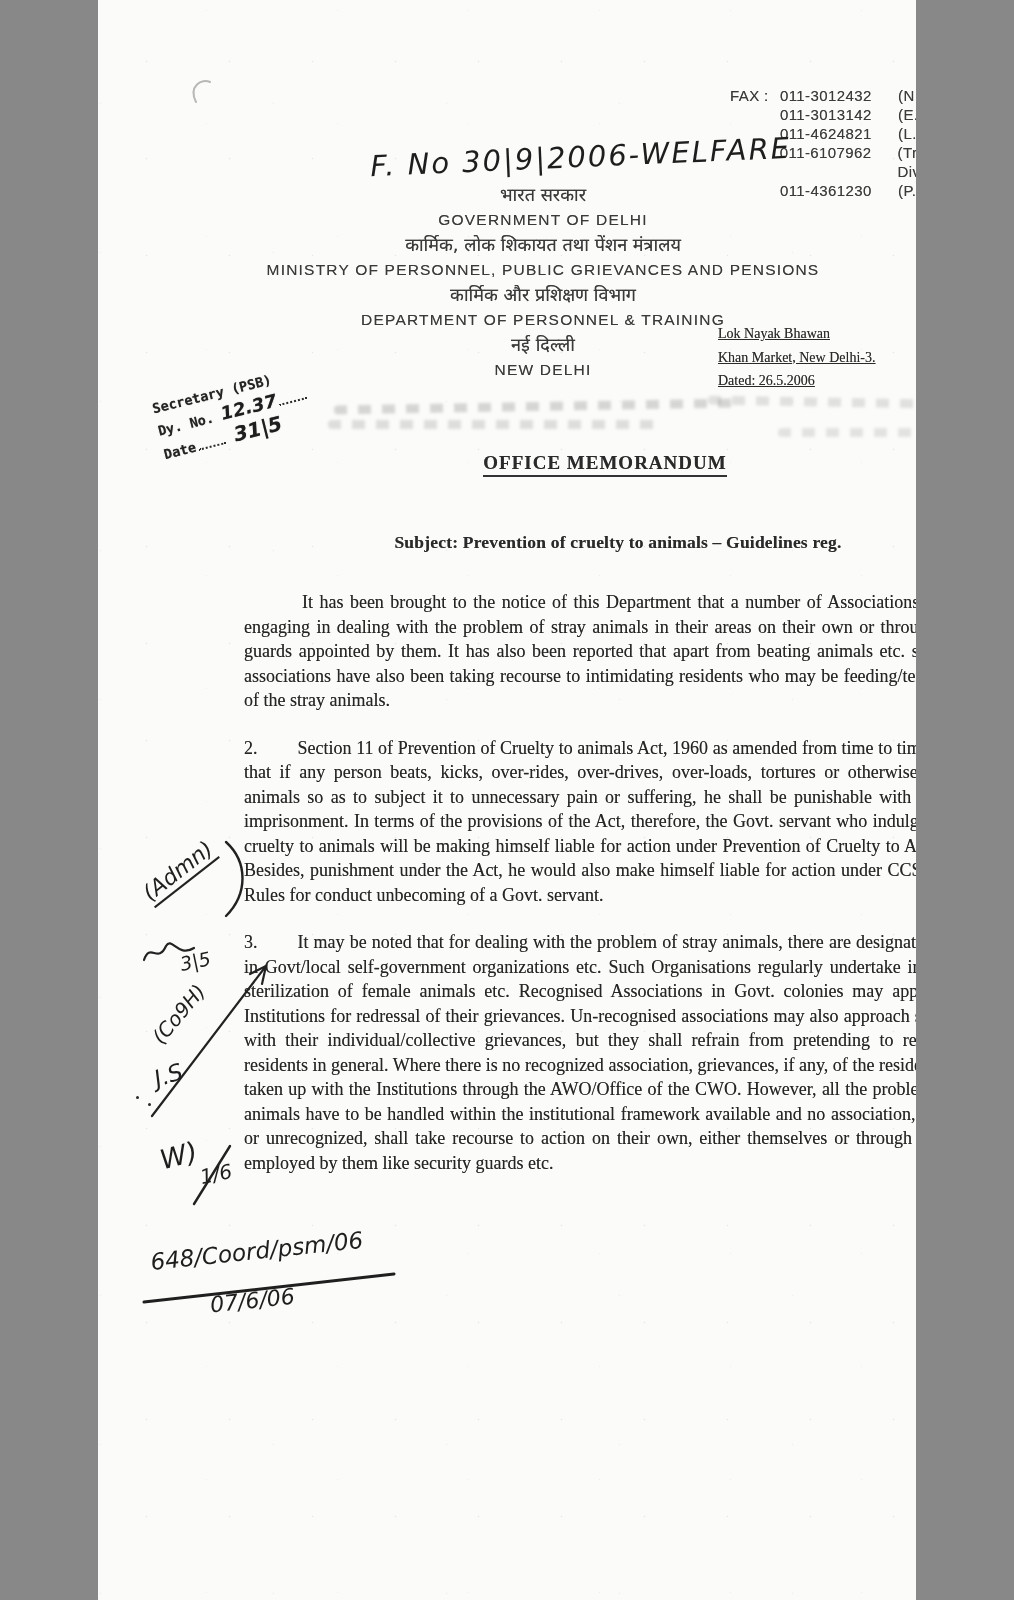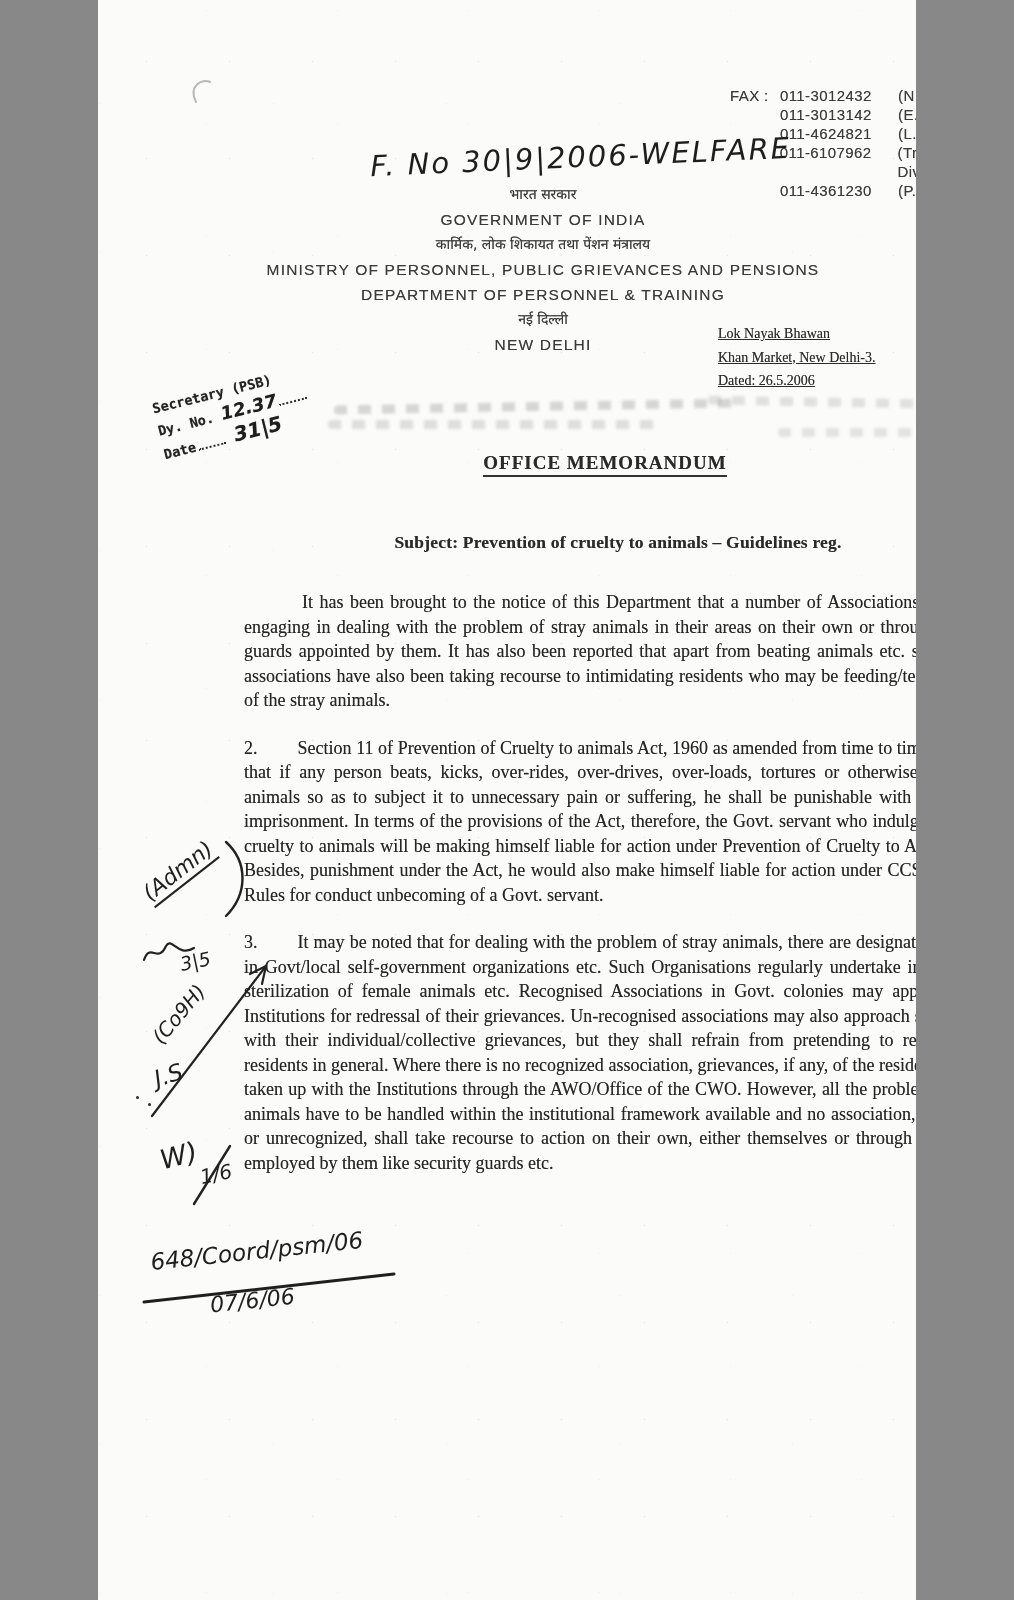--- a/index.html
+++ b/index.html
@@ -27,21 +27,21 @@
   .fax-label{ width:50px; }
   .fax-spacer{ width:50px; }
   .fax-num{ width:110px; }
   .fax-dept{ margin-left:8px; }
 
   
   .fileno{ left:272px; top:140px; font-size:29px; letter-spacing:2px; transform:rotate(-2.5deg); white-space:nowrap; }
 
   
   .gov-header{ left:90px; top:182px; width:710px; text-align:center; color:#3a3a3a; }
-  .gov-header .hi{ font-family:"DejaVu Sans","Liberation Sans",sans-serif; font-size:14px; line-height:25px; }
+  .gov-header .hi{ font-family:"DejaVu Sans","Liberation Sans",sans-serif; font-size:18px; line-height:25px; }
   .gov-header .en{ font-size:15.5px; line-height:25px; letter-spacing:1.2px; }
 
   
   .addr{ left:620px; top:322px; width:262px; text-align:left; font-size:14px; line-height:23.5px;text-decoration:underline; }
 
   
   .stamp{ left:52px; top:398px; width:185px; transform:rotate(-14deg); transform-origin:left top;
           font-family:"DejaVu Sans Mono", monospace; font-weight:bold; font-size:13.5px; line-height:22px;
           color:#242424; text-shadow:0 0 .8px rgba(0,0,0,.5); }
   .stamp .leader{ display:inline-block; width:28px; border-bottom:2px dotted #2c2c2c; height:10px; margin:0 2px; }
@@ -115,23 +115,24 @@
       <span class="fax-spacer"></span>
       <span class="fax-num">011-4361230</span>
       <span class="fax-dept">(P.E.S.B.)</span>
     </div>
   </div>
 
   <div class="abs fileno hand">F. No 30|9|2006-WELFARE</div>
 
   <div class="abs gov-header printed">
     <div class="hi">भारत सरकार</div>
-    <div class="en sans">GOVERNMENT OF INDIA</div>
+    <div class="en sans">GOVERNMENT OF DELHI</div>
     <div class="hi">कार्मिक, लोक शिकायत तथा पेंशन मंत्रालय</div>
     <div class="en sans">MINISTRY OF PERSONNEL, PUBLIC GRIEVANCES AND PENSIONS</div>
+    <div class="hi">कार्मिक और प्रशिक्षण विभाग</div>
     <div class="en sans">DEPARTMENT OF PERSONNEL &amp; TRAINING</div>
     <div class="hi">नई दिल्ली</div>
     <div class="en sans">NEW DELHI</div>
   </div>
 
   <div class="abs addr serif printed">
     <div>Lok Nayak Bhawan</div>
     <div>Khan Market, New Delhi-3.</div>
     <div>Dated: 26.5.2006</div>
   </div>

